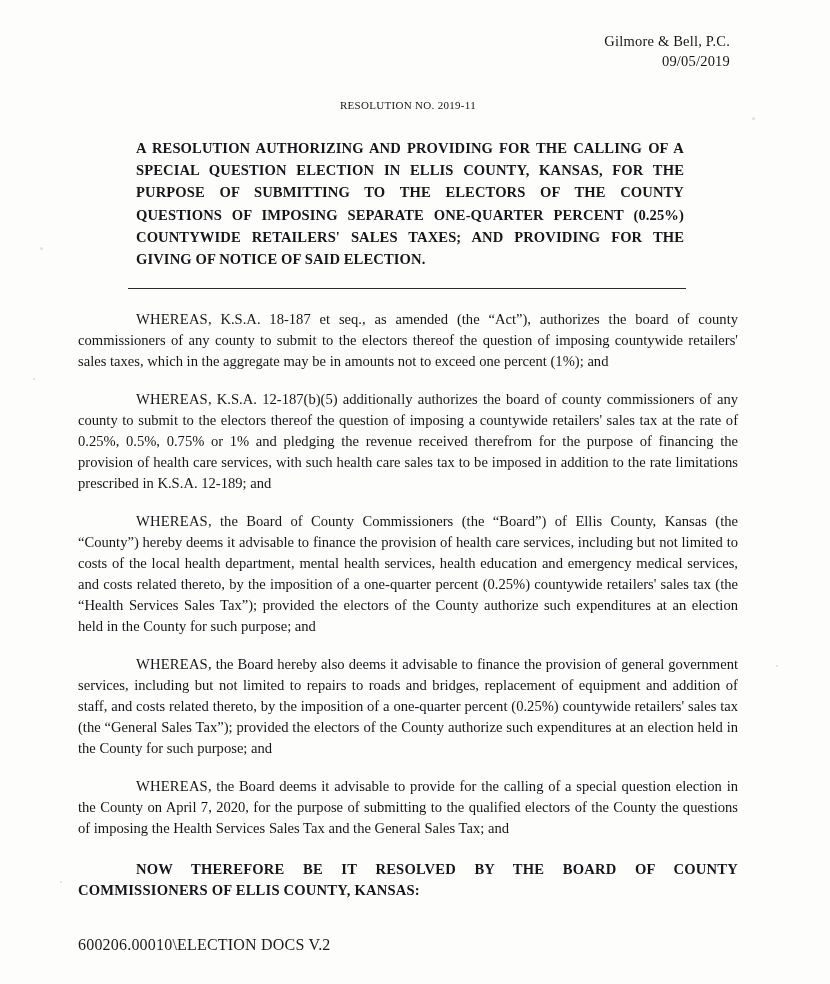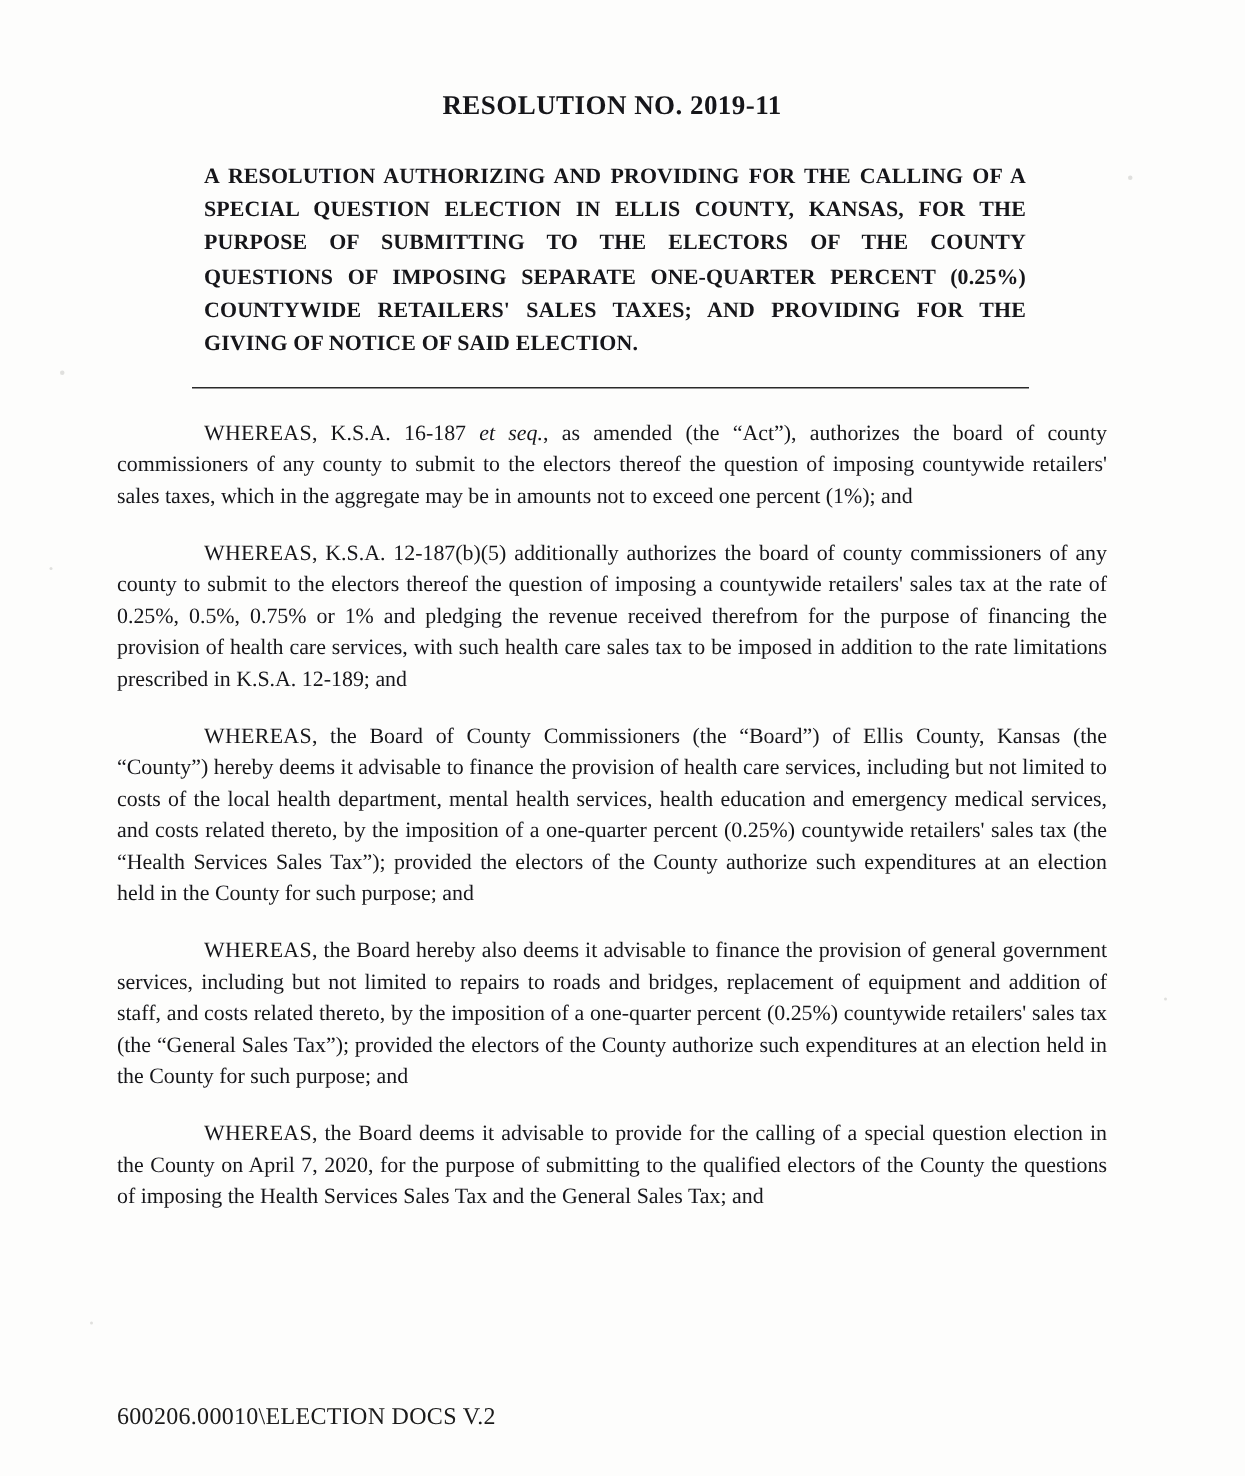--- a/index.html
+++ b/index.html
@@ -36,22 +36,22 @@
     text-align: right;
     font-size: 14.5px;
     line-height: 1.35;
     letter-spacing: 0.2px;
     margin-right: 8px;
   }
   .letterhead div { white-space: nowrap; }
 
   .res-no {
     text-align: center;
-    font-weight: bold;
-    font-size: 18px;
+    font-weight: normal;
+    font-size: 11px;
     letter-spacing: 0.3px;
     margin-top: 28px;
   }
 
   .title-block {
     margin: 26px 0 0 58px;
     width: 548px;
     font-weight: bold;
     font-size: 14.6px;
     line-height: 1.52;
@@ -73,21 +73,21 @@
     text-align: justify;
     text-justify: inter-word;
     text-indent: 58px;
   }
   p.para.first { margin-top: 20px; }
 
   .lead {
     font-weight: normal;
     letter-spacing: 0.2px;
   }
-  .ital { font-style: italic; }
+  .ital { }
 
   p.center-head {
     margin: 20px 0 0 0;
     font-size: 14.6px;
     line-height: 1.45;
     font-weight: bold;
     text-align: justify;
     text-justify: inter-word;
     text-indent: 58px;
     letter-spacing: 0.2px;
@@ -116,38 +116,43 @@
   <div class="sheet">
 
     <span class="speck" style="left:40px;top:247px;width:3px;height:3px;"></span>
     <span class="speck" style="left:752px;top:117px;width:3px;height:3px;"></span>
     <span class="speck" style="left:33px;top:378px;width:2px;height:2px;"></span>
     <span class="speck" style="left:776px;top:665px;width:2px;height:2px;"></span>
     <span class="speck" style="left:60px;top:881px;width:2px;height:2px;"></span>
 
     <div class="content">
 
+      <div class="letterhead">
+        <div>Gilmore &amp; Bell, P.C.</div>
+        <div>09/05/2019</div>
+      </div>
 
       <div class="res-no">RESOLUTION NO. 2019-11</div>
 
       <div class="title-block">A RESOLUTION AUTHORIZING AND PROVIDING FOR THE CALLING OF A SPECIAL QUESTION ELECTION IN ELLIS COUNTY, KANSAS, FOR THE PURPOSE OF SUBMITTING TO THE ELECTORS OF THE COUNTY QUESTIONS OF IMPOSING SEPARATE ONE-QUARTER PERCENT (0.25%) COUNTYWIDE RETAILERS' SALES TAXES; AND PROVIDING FOR THE GIVING OF NOTICE OF SAID ELECTION.</div>
 
       <div class="rule"></div>
 
-      <p class="para first"><span class="lead">WHEREAS</span><span>, K.S.A. 16-187 </span><span class="ital">et seq.</span><span>, as amended (the “Act”), authorizes the board of county commissioners of any county to submit to the electors thereof the question of imposing countywide retailers' sales taxes, which in the aggregate may be in amounts not to exceed one percent (1%); and</span></p>
+      <p class="para first"><span class="lead">WHEREAS</span><span>, K.S.A. 18-187 </span><span class="ital">et seq.</span><span>, as amended (the “Act”), authorizes the board of county commissioners of any county to submit to the electors thereof the question of imposing countywide retailers' sales taxes, which in the aggregate may be in amounts not to exceed one percent (1%); and</span></p>
 
       <p class="para"><span class="lead">WHEREAS</span><span>, K.S.A. 12-187(b)(5) additionally authorizes the board of county commissioners of any county to submit to the electors thereof the question of imposing a countywide retailers' sales tax at the rate of 0.25%, 0.5%, 0.75% or 1% and pledging the revenue received therefrom for the purpose of financing the provision of health care services, with such health care sales tax to be imposed in addition to the rate limitations prescribed in K.S.A. 12-189; and</span></p>
 
       <p class="para"><span class="lead">WHEREAS</span><span>, the Board of County Commissioners (the “Board”) of Ellis County, Kansas (the “County”) hereby deems it advisable to finance the provision of health care services, including but not limited to costs of the local health department, mental health services, health education and emergency medical services, and costs related thereto, by the imposition of a one-quarter percent (0.25%) countywide retailers' sales tax (the “Health Services Sales Tax”); provided the electors of the County authorize such expenditures at an election held in the County for such purpose; and</span></p>
 
       <p class="para"><span class="lead">WHEREAS</span><span>, the Board hereby also deems it advisable to finance the provision of general government services, including but not limited to repairs to roads and bridges, replacement of equipment and addition of staff, and costs related thereto, by the imposition of a one-quarter percent (0.25%) countywide retailers' sales tax (the “General Sales Tax”); provided the electors of the County authorize such expenditures at an election held in the County for such purpose; and</span></p>
 
       <p class="para"><span class="lead">WHEREAS</span><span>, the Board deems it advisable to provide for the calling of a special question election in the County on April 7, 2020, for the purpose of submitting to the qualified electors of the County the questions of imposing the Health Services Sales Tax and the General Sales Tax; and</span></p>
 
 
+      <p class="center-head">NOW THEREFORE BE IT RESOLVED BY THE BOARD OF COUNTY COMMISSIONERS OF ELLIS COUNTY, KANSAS:</p>
 
       <p class="para"></p>
 
     </div>
 
     <div class="footer">600206.00010\ELECTION DOCS V.2</div>
 
   </div>
 </div>
 

